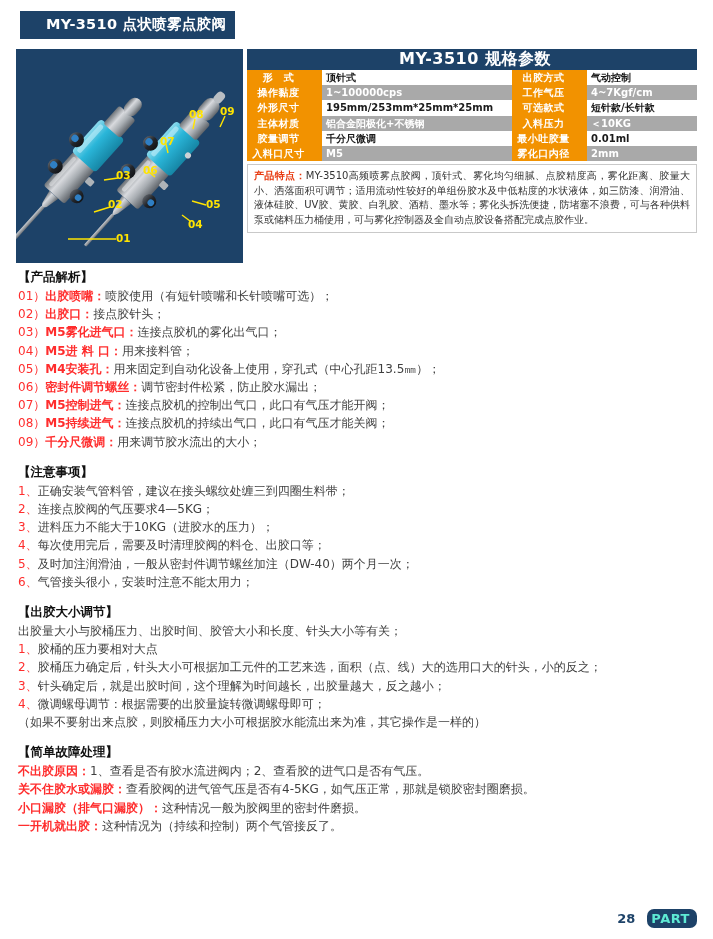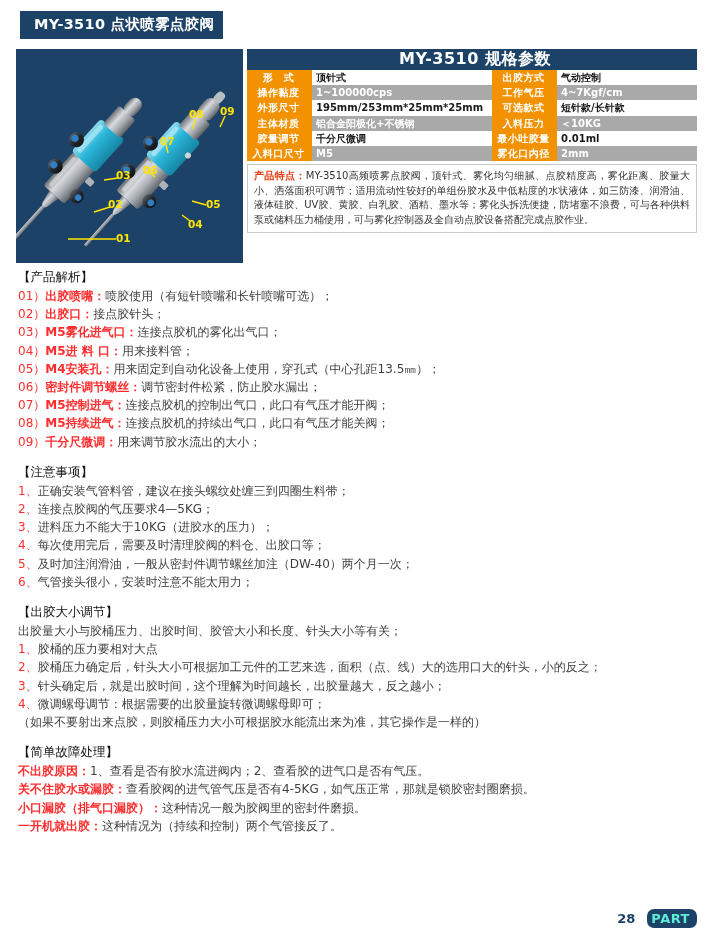--- a/index.html
+++ b/index.html
@@ -19,21 +19,21 @@
 
   
   .title-badge {
     position: absolute;
     left: 20px;
     top: 11px;
     background: #1d4268;
     color: #ffffff;
     font-size: 14.5px;
     font-weight: bold;
-    padding: 4px 9px 5px 14px;
+    padding: 4px 9px 5px 26px;
     letter-spacing: 0.3px;
     white-space: nowrap;
   }
 
   
   .top-region {
     position: absolute;
     left: 16px;
     top: 49px;
     width: 681px;
@@ -87,21 +87,21 @@
     padding-left: 6px;
   }
   table.spec {
     width: 100%;
     border-collapse: collapse;
     table-layout: fixed;
   }
   table.spec td {
     height: 15.2px;
     font-size: 10px;
-    padding: 0 6px 0 4px;
+    padding: 0 16px 0 4px;
     vertical-align: middle;
     line-height: 15.2px;
     overflow: hidden;
     white-space: nowrap;
   }
   td.lbl {
     background: #f29200;
     color: #ffffff;
     font-weight: bold;
     text-align: center;
@@ -143,21 +143,21 @@
 
   
   .content {
     position: absolute;
     left: 18px;
     top: 268px;
     width: 678px;
   }
   .sec-head {
     font-size: 12.5px;
-    font-weight: normal;
+    font-weight: bold;
     color: #111111;
     margin: 0 0 1px 0;
     line-height: 18px;
   }
   .sec-head.gap { margin-top: 12px; }
   .line {
     font-size: 12px;
     line-height: 18.2px;
     color: #3f3f3f;
     margin: 0;

